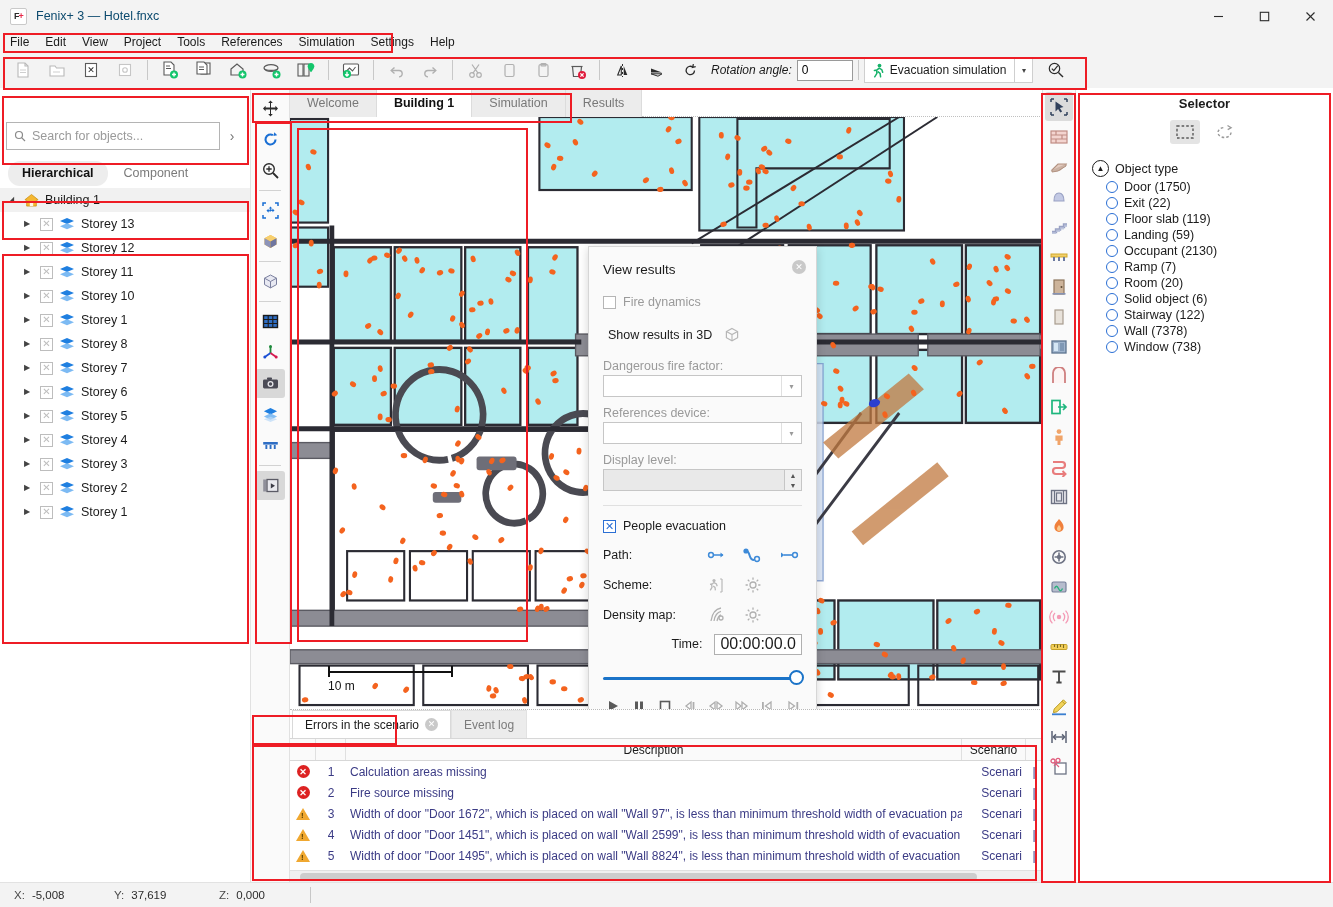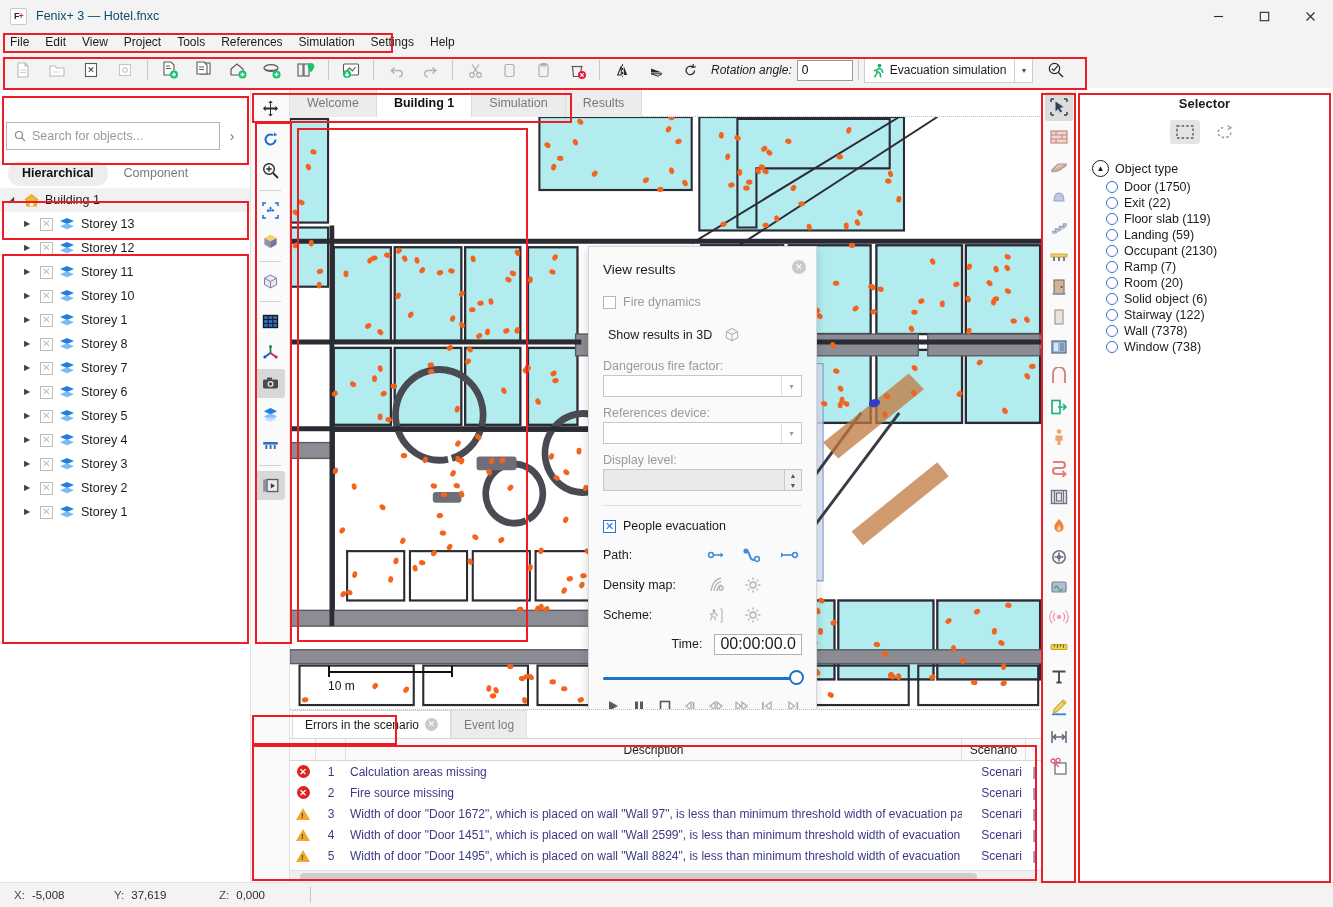--- a/index.html
+++ b/index.html
@@ -1143,46 +1143,46 @@
             <div class="vr-iconbtn">
               <svg width="20" height="14" viewBox="0 0 20 14">
                   <path d="M2 4.6l3.4 2.4L2 9.4z" fill="#3d8ad8"></path>
                   <line x1="5" y1="7" x2="14" y2="7" stroke="#3d8ad8" stroke-width="1.6"></line>
                   <circle cx="16" cy="7" r="2.4" fill="none" stroke="#3d8ad8" stroke-width="1.5"></circle>
                 </svg>
             </div>
           </div>
 
           <div class="vr-row">
+            <div class="cap">Scheme:</div>
+            <div class="vr-iconbtn">
+              <svg width="18" height="17" viewBox="0 0 18 17">
+                  <path d="M14 2v13M14 2h-2M14 15h-2" stroke="#b9b9b9" stroke-width="1.2" fill="none"></path>
+                  <circle cx="6" cy="3.6" r="1.6" fill="#b9b9b9"></circle>
+                  <path d="M6 5.6L3.6 7.6l.4 2.8-1.8 3M6 5.6l2.4 1.4.8 2.2M5.2 9l1.8 1.4.4 3M2 7.4l2-.4" stroke="#b9b9b9" stroke-width="1.3" fill="none"></path>
+                </svg>
+            </div>
+            <div class="vr-iconbtn">
+              <svg width="18" height="18" viewBox="0 0 18 18">
+                  <circle cx="9" cy="9" r="3" fill="none" stroke="#b0b0b0" stroke-width="1.3"></circle>
+                  <g stroke="#b0b0b0" stroke-width="1.3">
+                    <path d="M9 1.6v2.2M9 14.2v2.2M1.6 9h2.2M14.2 9h2.2M3.8 3.8l1.6 1.6M12.6 12.6l1.6 1.6M14.2 3.8l-1.6 1.6M5.4 12.6l-1.6 1.6"></path>
+                  </g>
+                </svg>
+            </div>
+          </div>
+
+          <div class="vr-row">
             <div class="cap">Density map:</div>
             <div class="vr-iconbtn">
               <svg width="19" height="18" viewBox="0 0 19 18">
                   <path d="M3 15c1-7 4-12 10-13" fill="none" stroke="#b0b0b0" stroke-width="1.3"></path>
                   <path d="M6 15c.8-5 2.8-8.6 7-9.6" fill="none" stroke="#b0b0b0" stroke-width="1.3"></path>
                   <path d="M9 15c.6-3 1.8-5.4 4-6.2" fill="none" stroke="#b0b0b0" stroke-width="1.3"></path>
                   <circle cx="13" cy="12" r="2" fill="none" stroke="#b0b0b0" stroke-width="1.3"></circle>
-                </svg>
-            </div>
-            <div class="vr-iconbtn">
-              <svg width="18" height="18" viewBox="0 0 18 18">
-                  <circle cx="9" cy="9" r="3" fill="none" stroke="#b0b0b0" stroke-width="1.3"></circle>
-                  <g stroke="#b0b0b0" stroke-width="1.3">
-                    <path d="M9 1.6v2.2M9 14.2v2.2M1.6 9h2.2M14.2 9h2.2M3.8 3.8l1.6 1.6M12.6 12.6l1.6 1.6M14.2 3.8l-1.6 1.6M5.4 12.6l-1.6 1.6"></path>
-                  </g>
-                </svg>
-            </div>
-          </div>
-
-          <div class="vr-row">
-            <div class="cap">Scheme:</div>
-            <div class="vr-iconbtn">
-              <svg width="18" height="17" viewBox="0 0 18 17">
-                  <path d="M14 2v13M14 2h-2M14 15h-2" stroke="#b9b9b9" stroke-width="1.2" fill="none"></path>
-                  <circle cx="6" cy="3.6" r="1.6" fill="#b9b9b9"></circle>
-                  <path d="M6 5.6L3.6 7.6l.4 2.8-1.8 3M6 5.6l2.4 1.4.8 2.2M5.2 9l1.8 1.4.4 3M2 7.4l2-.4" stroke="#b9b9b9" stroke-width="1.3" fill="none"></path>
                 </svg>
             </div>
             <div class="vr-iconbtn">
               <svg width="18" height="18" viewBox="0 0 18 18">
                   <circle cx="9" cy="9" r="3" fill="none" stroke="#b0b0b0" stroke-width="1.3"></circle>
                   <g stroke="#b0b0b0" stroke-width="1.3">
                     <path d="M9 1.6v2.2M9 14.2v2.2M1.6 9h2.2M14.2 9h2.2M3.8 3.8l1.6 1.6M12.6 12.6l1.6 1.6M14.2 3.8l-1.6 1.6M5.4 12.6l-1.6 1.6"></path>
                   </g>
                 </svg>
             </div>

